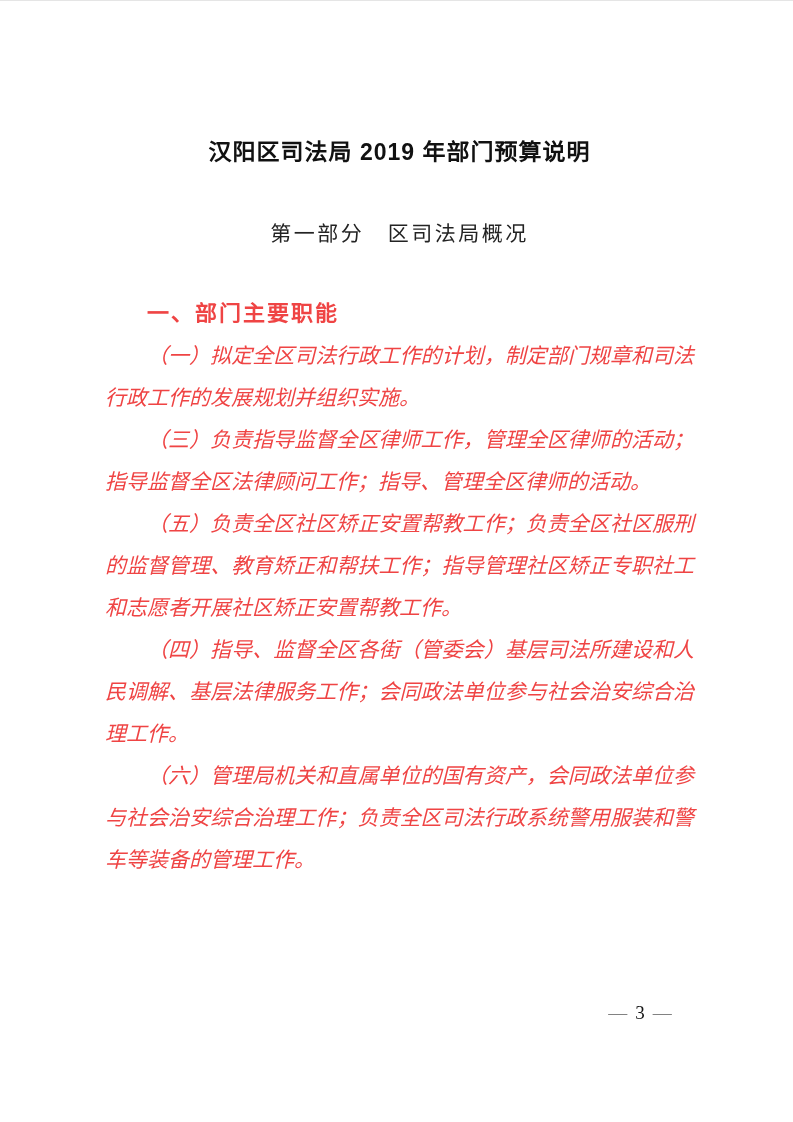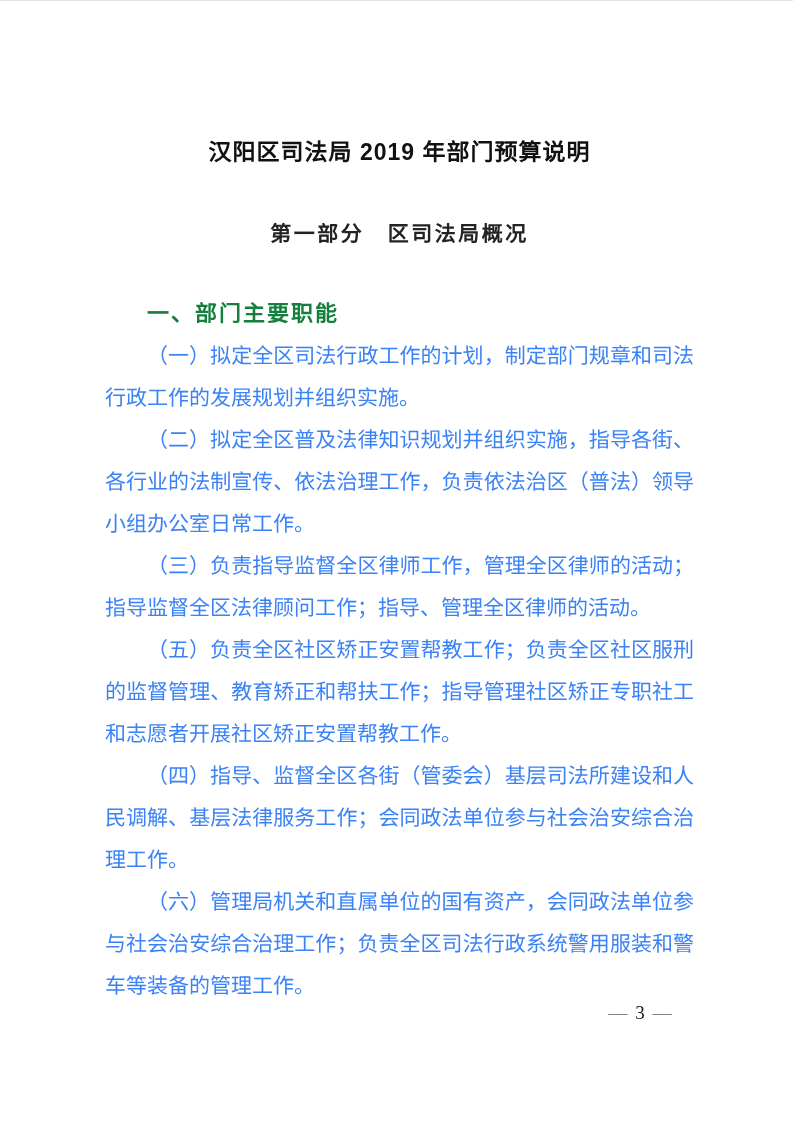--- a/index.html
+++ b/index.html
@@ -27,47 +27,48 @@
     font-size: 23px;
     line-height: 30px;
     letter-spacing: 1px;
     color: #111111;
   }
 
   .doc-subtitle {
     margin-top: 52px;
     text-align: center;
     font-family: "Liberation Serif", "DejaVu Serif", serif;
-    font-weight: 700;
+    font-weight: 400;
     font-size: 21px;
     line-height: 30px;
     letter-spacing: 2.5px;
     color: #232323;
   }
 
   .section-heading {
     margin-top: 44px;
     padding-left: 42px;
     font-family: "Liberation Sans", "DejaVu Sans", sans-serif;
     font-weight: 700;
     font-size: 22px;
     line-height: 42px;
     letter-spacing: 2px;
-    color: #15803d;
+    color: #ef4444;
   }
 
   .paragraph-list { width: 589px; }
 
   .body-para {
     font-family: "Liberation Serif", "DejaVu Serif", serif;
     font-size: 21px;
     line-height: 42px;
     text-indent: 2em;
     text-align: justify;
-    color: #3b82f6;
+    color: #ef4444;
+    font-style: italic;
   }
 
   .page-footer {
     position: absolute;
     top: 999px;
     left: 598px;
     width: 84px;
     display: inline-flex;
     justify-content: center;
     align-items: center;
@@ -88,21 +89,20 @@
     <h1 class="doc-title">汉阳区司法局 2019 年部门预算说明</h1>
 
     <h2 class="doc-subtitle">第一部分　区司法局概况</h2>
 
     <h3 class="section-heading">一、部门主要职能</h3>
 
     <div class="paragraph-list">
 
         <p class="body-para">（一）拟定全区司法行政工作的计划，制定部门规章和司法行政工作的发展规划并组织实施。</p>
 
-        <p class="body-para">（二）拟定全区普及法律知识规划并组织实施，指导各街、各行业的法制宣传、依法治理工作，负责依法治区（普法）领导小组办公室日常工作。</p>
 
         <p class="body-para">（三）负责指导监督全区律师工作，管理全区律师的活动；指导监督全区法律顾问工作；指导、管理全区律师的活动。</p>
 
         <p class="body-para">（五）负责全区社区矫正安置帮教工作；负责全区社区服刑的监督管理、教育矫正和帮扶工作；指导管理社区矫正专职社工和志愿者开展社区矫正安置帮教工作。</p>
 
         <p class="body-para">（四）指导、监督全区各街（管委会）基层司法所建设和人民调解、基层法律服务工作；会同政法单位参与社会治安综合治理工作。</p>
 
         <p class="body-para">（六）管理局机关和直属单位的国有资产，会同政法单位参与社会治安综合治理工作；负责全区司法行政系统警用服装和警车等装备的管理工作。</p>
       </div>
 

